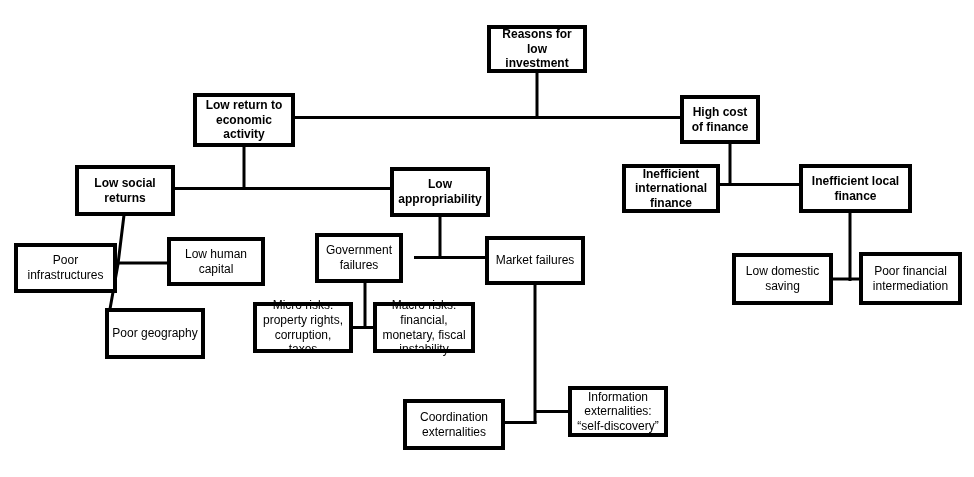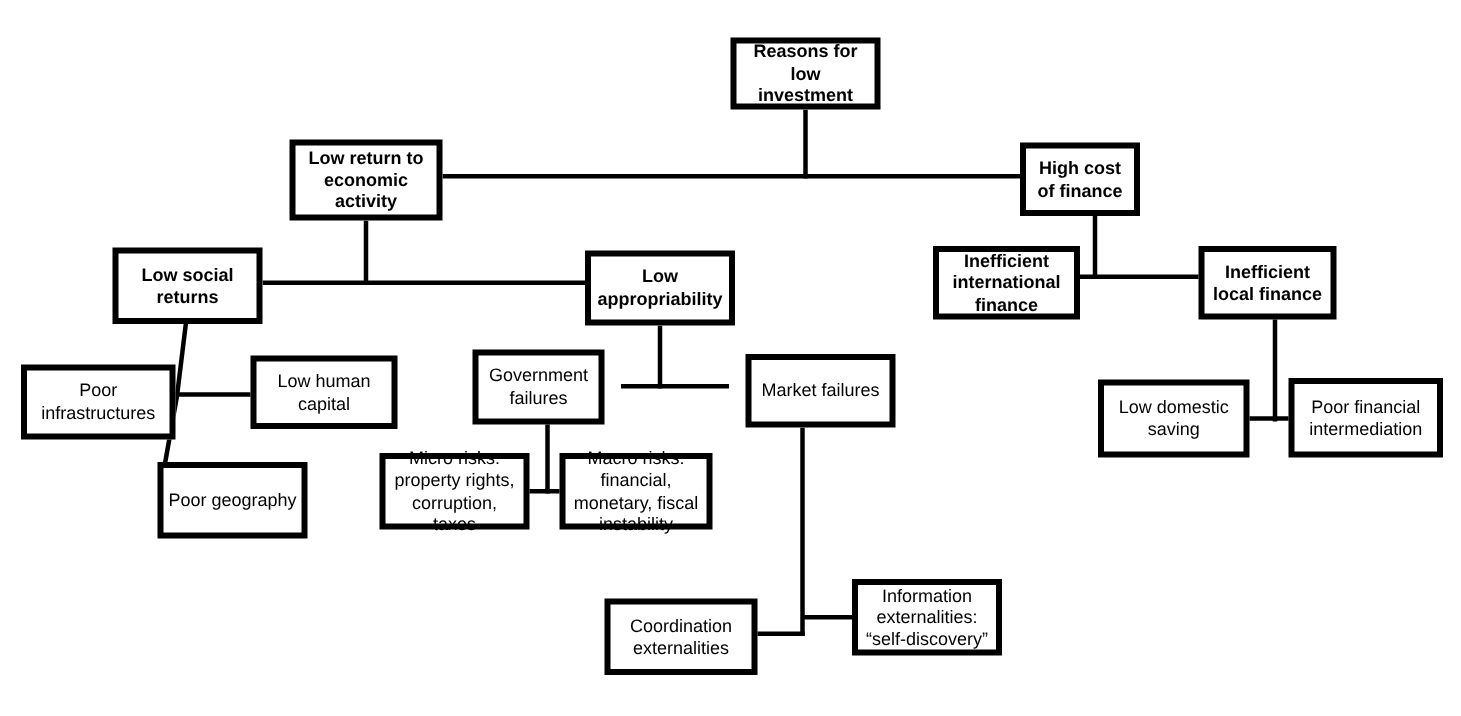--- a/index.html
+++ b/index.html
@@ -38,26 +38,26 @@
   }
   .node.bold { font-weight: bold; }
 
   
   #n-reasons     { left: 487px; top: 25px;  width: 100px; height: 48px; }
   #n-low-return  { left: 193px; top: 93px;  width: 102px; height: 54px; }
   #n-high-cost   { left: 680px; top: 95px;  width: 80px; height: 49px; }
   #n-low-social  { left: 75px;  top: 165px; width: 100px; height: 51px; }
   #n-low-approp  { left: 390px; top: 167px; width: 100px; height: 50px; }
   #n-ineff-intl  { left: 622px; top: 164px; width: 98px;  height: 49px; }
-  #n-ineff-local { left: 799px; top: 164px; width: 92px; height: 49px; }
+  #n-ineff-local { left: 799px; top: 164px; width: 113px; height: 49px; }
   #n-poor-infra  { left: 14px;  top: 243px; width: 103px; height: 50px; }
   #n-low-human   { left: 167px; top: 237px; width: 98px;  height: 49px; }
   #n-poor-geo    { left: 105px; top: 308px; width: 100px; height: 51px; }
   #n-gov-fail    { left: 315px; top: 233px; width: 88px; height: 50px; }
-  #n-market-fail { left: 485px; top: 236px; width: 100px; height: 49px; margin-left: 12px; }
+  #n-market-fail { left: 485px; top: 236px; width: 100px; height: 49px; }
   #n-micro       { left: 253px; top: 302px; width: 100px; height: 51px; }
   #n-macro       { left: 373px; top: 302px; width: 102px; height: 51px; }
   #n-coord       { left: 403px; top: 399px; width: 102px; height: 51px; }
   #n-info        { left: 568px; top: 386px; width: 100px; height: 51px; }
   #n-dom-saving  { left: 732px; top: 253px; width: 101px; height: 52px; }
   #n-fin-int     { left: 859px; top: 252px; width: 103px; height: 53px; }
 </style>
 </head>
 <body>
 

